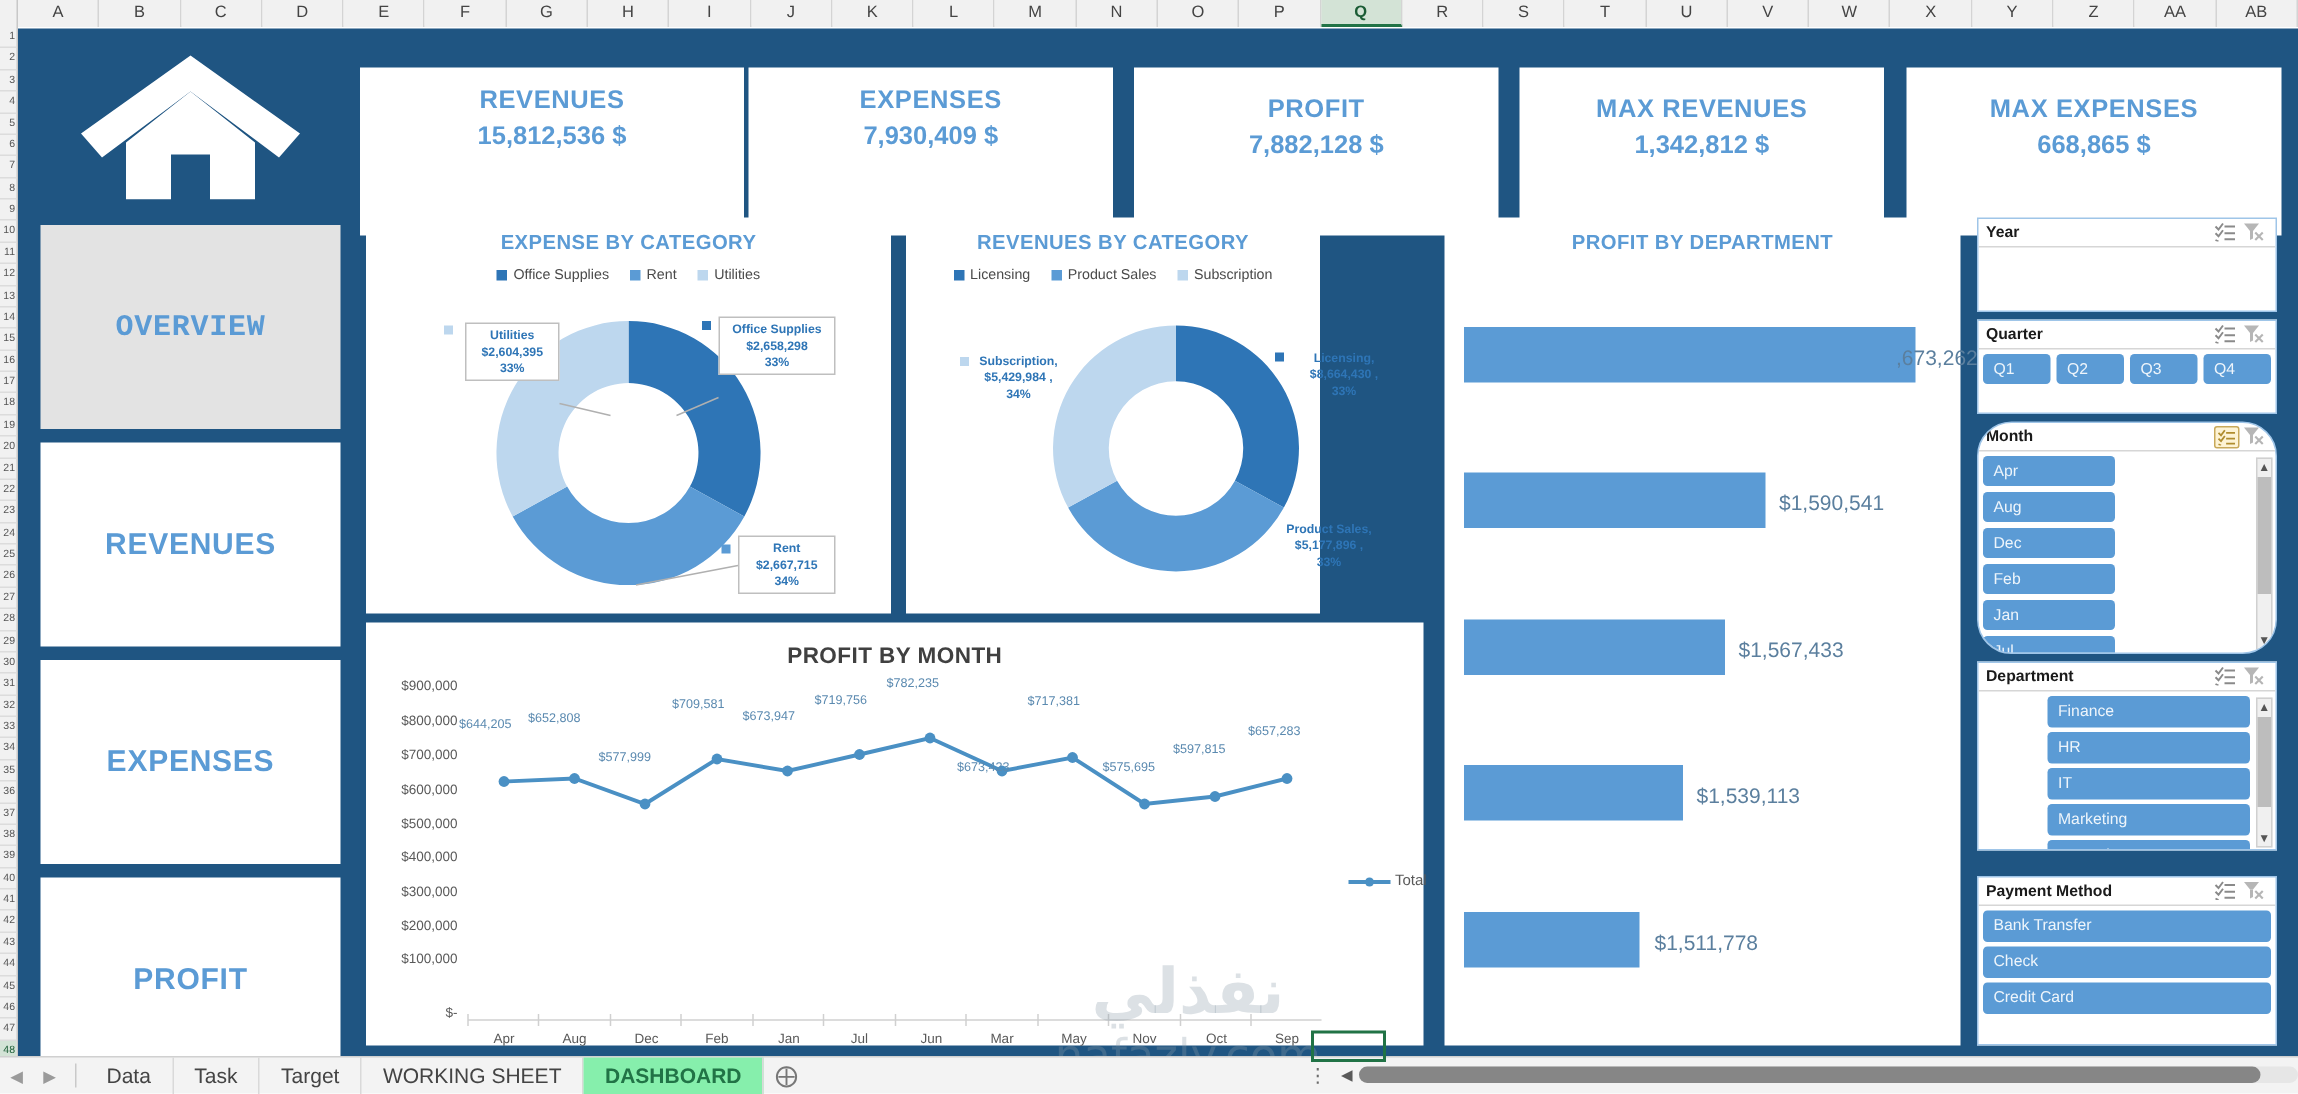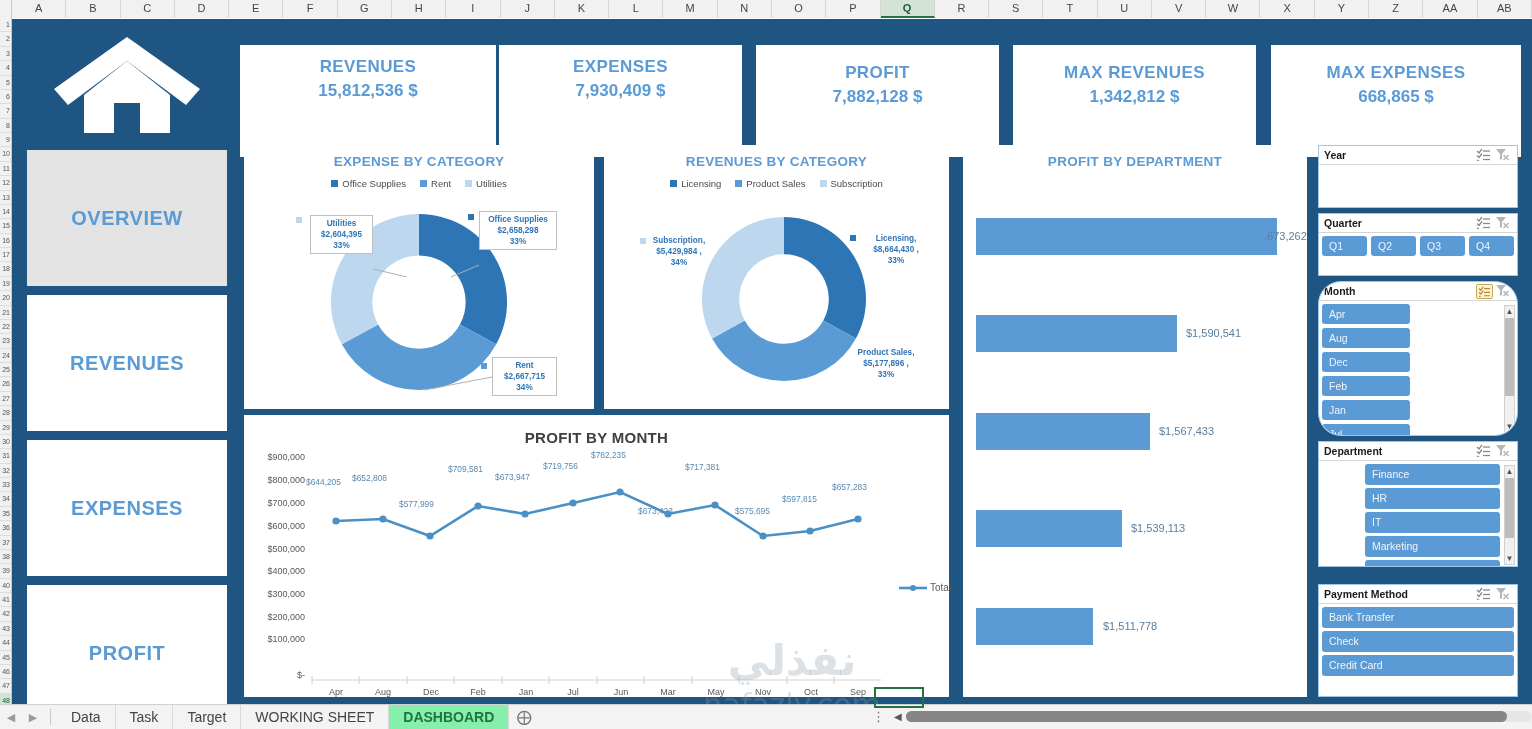--- a/index.html
+++ b/index.html
@@ -62,21 +62,21 @@
   
   #sidebar {
     position: absolute; left: 6px; top: 6px; width: 218px; height: 672px;
   }
   #homeicon { width: 218px; height: 116px; display:flex; align-items:center; justify-content:center; }
   .navbtn {
     width: 200px; height: 136px; margin: 9px auto 0 auto;
     background: #ffffff; display: flex; align-items: center; justify-content: center;
     color: #5b9bd5; font-weight: bold; font-size: 20px; letter-spacing: 0.5px;
   }
-  .navbtn.active { background: #e3e3e3; }
+  .navbtn.active { background: #e3e3e3; font-family: Liberation Mono, monospace; }
 
   
   .kpi {
     position: absolute; top: 26px; height: 112px; background: #ffffff;
     display: flex; flex-direction: column; align-items: center; justify-content: flex-start;
     padding-top: 12px;
   }
   .kpi .k-title { color: #5b9bd5; font-weight: bold; font-size: 17px; letter-spacing: .4px; }
   .kpi .k-value { color: #5b9bd5; font-weight: bold; font-size: 17px; margin-top: 4px; }
 
@@ -96,21 +96,21 @@
     line-height: 11px; padding: 2px 3px;
   }
   .dlabel {
     position: absolute; font-size: 8.2px; font-weight:bold; color:#2e75b6;
     text-align:center; line-height: 11px;
   }
   .marker { position:absolute; width:6px; height:6px; }
 
   
   .hbar { position:absolute; background:#5b9bd5; height:37px; }
-  .hbarlab { position:absolute; font-size:11px; color:#5b7f9e; white-space:nowrap; }
+  .hbarlab { position:absolute; font-size:14px; color:#5b7f9e; white-space:nowrap; }
 
   
   .ytick { position:absolute; font-size:9px; color:#595959; text-align:right; width:64px; }
   .xtick { position:absolute; font-size:9px; color:#595959; text-align:center; width:44px; }
   .ptlabel { position:absolute; font-size:8.4px; color:#5b8ab0; white-space:nowrap; }
 
   
   .slicer {
     position:absolute; background:#ffffff; border:1px solid #9fc5e8; overflow:hidden;
   }
@@ -339,21 +339,21 @@
       <span>$2,667,715</span><br>
       <span>34%</span>
     </div>
     <svg width="350" height="264" style="position:absolute;left:0;top:0;pointer-events:none" aria-hidden="true">
       <line x1="129" y1="124" x2="163" y2="132" stroke="#b0b0b0" stroke-width="1"></line>
       <line x1="235" y1="120" x2="207" y2="132" stroke="#b0b0b0" stroke-width="1"></line>
       <line x1="248" y1="232" x2="180" y2="245" stroke="#b0b0b0" stroke-width="1"></line>
     </svg>
   </div>
 
-  <div class="panel" style="left:592px; top:126px; width:345px; height:264px;">
+  <div class="panel" style="left:592px; top:126px; width:276px; height:264px;">
     <div class="panel-title">REVENUES BY CATEGORY</div>
     <div class="legend">
       <span class="li">
           <i class="sw" style="background:#2e75b6"></i>
         <span>Licensing</span>
         </span>
       <span class="li">
           <i class="sw" style="background:#5b9bd5"></i>
         <span>Product Sales</span>
         </span>

